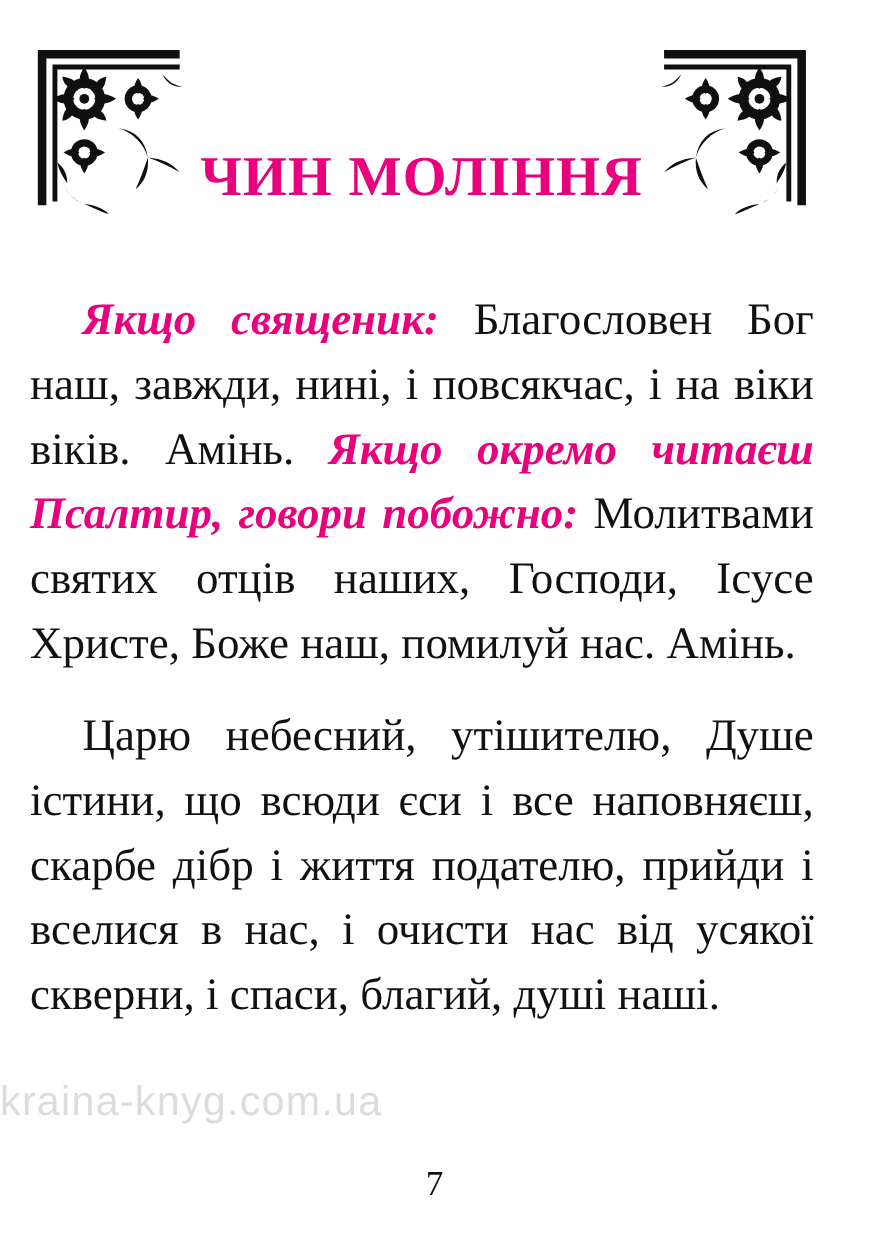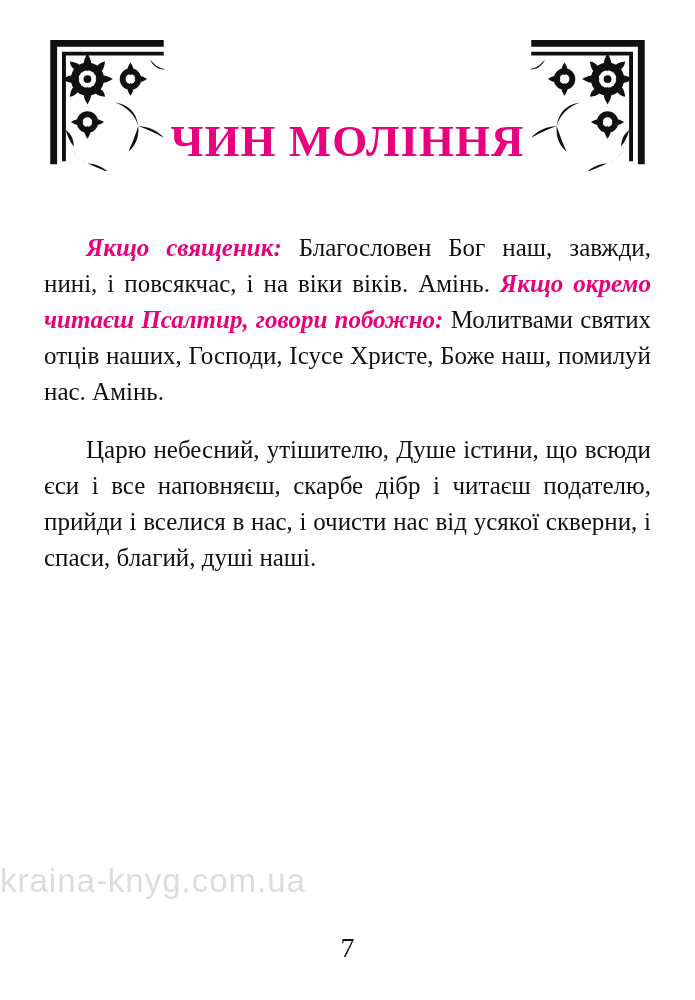--- a/index.html
+++ b/index.html
@@ -12,21 +12,21 @@
     height: 1000px;
     position: relative;
     font-family: "Liberation Serif", "DejaVu Serif", serif;
     color: #111111;
     overflow: hidden;
   }
 
   .page {
     position: absolute;
     inset: 0;
-    padding: 36px 44px 0 44px;
+    padding: 36px 44px 0 24px;
     box-sizing: border-box;
   }
 
   
   .ornament-row {
     position: relative;
     height: 150px;
   }
   .corner {
     position: absolute;
@@ -52,21 +52,21 @@
     font-size: 45px;
     line-height: 1.12;
     letter-spacing: 1px;
     text-transform: uppercase;
   }
   .title .line2 { display: block; }
 
   
   .content {
     margin-top: 44px;
-    font-size: 25px;
+    font-size: 36px;
     line-height: 1.44;
     text-align: justify;
     text-justify: inter-word;
   }
   .para {
     margin: 0 0 22px 0;
     text-indent: 42px;
     hyphens: manual;
   }
   .para:last-of-type { margin-bottom: 0; }
@@ -189,19 +189,19 @@
       </svg>
     </div>
 
     <h1 class="title">
       <span>ЧИН МОЛІННЯ</span>
     </h1>
   </div>
 
   <div class="content">
     <p class="para"><span class="rubric">Якщо священик:</span> Благословен Бог наш, завжди, нині, і повсякчас, і на віки віків. Амінь. <span class="rubric">Якщо окремо читаєш Псалтир, говори побожно:</span> Молитвами святих отців наших, Господи, Ісусе Христе, Боже наш, помилуй нас. Амінь.</p>
-    <p class="para">Царю небесний, утішителю, Душе істини, що всюди єси і все наповняєш, скарбе дібр і читаєш подателю, прийди і вселися в нас, і очисти нас від усякої скверни, і спаси, благий, душі наші.</p>
+    <p class="para">Царю небесний, утішителю, Душе істини, що всюди єси і все наповняєш, скарбе дібр і життя подателю, прийди і вселися в нас, і очисти нас від усякої скверни, і спаси, благий, душі наші.</p>
   </div>
 
   <div class="watermark">kraina-knyg.com.ua</div>
 
   <div class="folio">7</div>
 </div>
 
 </body></html>

